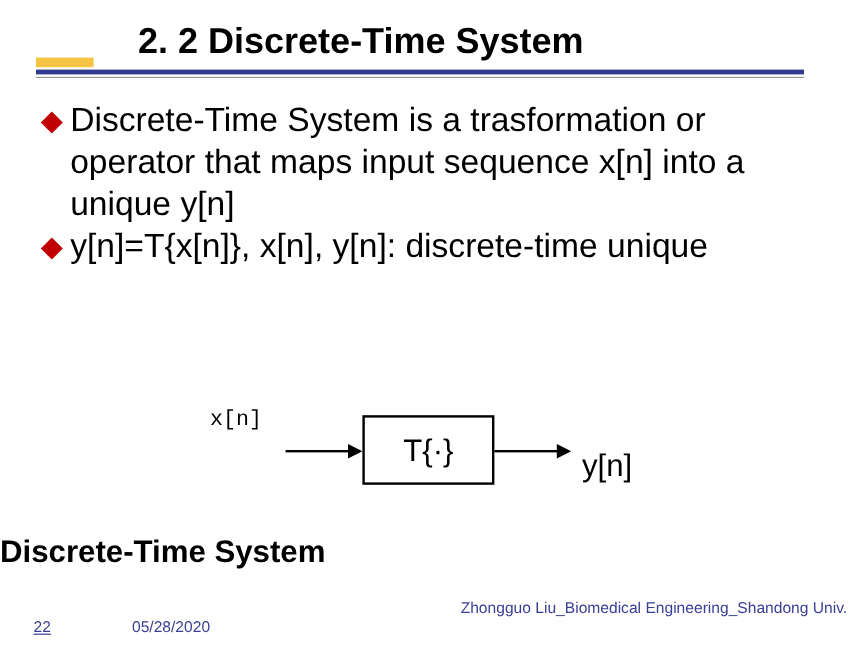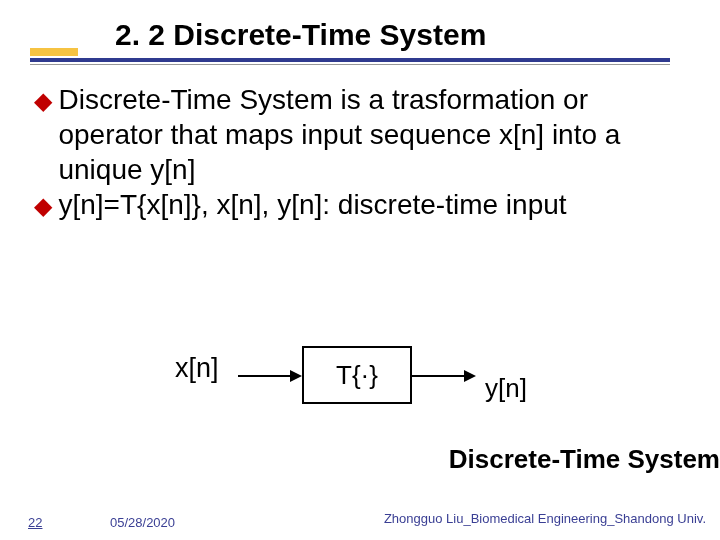--- a/index.html
+++ b/index.html
@@ -77,22 +77,23 @@
   .diagram {
     position: absolute;
     top: 330px;
     left: 130px;
     width: 460px;
     height: 90px;
   }
   .xn {
     position: absolute;
     left: 45px;
-    top: 23px;
-    font-size: 27px;
+    top: 10px;
+    font-size: 18px;
+    font-family: Liberation Mono, monospace;
   }
   .yn {
     position: absolute;
     left: 355px;
     top: 10px;
     font-size: 26px;
     margin-top: 33px;
   }
   .box {
     position: absolute;
@@ -131,55 +132,55 @@
     border-bottom: 6px solid transparent;
     border-left: 12px solid #000;
   }
   .arrow-in  { left: 108px; width: 64px; }
   .arrow-out { left: 282px; width: 64px; }
   .caption {
     position: absolute;
     top: 444px;
     left: 0;
     width: 720px;
-    text-align: right;
+    text-align: left;
     font-size: 26px;
     font-weight: bold;
     color: #000;
   }
   .footer {
     position: absolute;
     bottom: 10px;
     left: 0;
     width: 720px;
     font-size: 13px;
     color: #3a3f94;
   }
   .pagenum { position: absolute; left: 28px;  bottom: 0; text-decoration: underline; }
   .date    { position: absolute; left: 110px; bottom: 0; }
-  .author  { position: absolute; right: 14px; bottom: 4px; }
+  .author  { position: absolute; right: 14px; bottom: 16px; }
 </style>
 </head>
 <body>
 
 <div class="slide">
 
   <div class="title-accent"></div>
   <div class="title-text">2. 2 Discrete-Time System</div>
   <div class="title-rule-thick"></div>
   <div class="title-rule-thin"></div>
 
   <div class="body">
     <div class="bullet-row">
       <div class="bullet-mark">◆</div>
       <div class="bullet-text">Discrete-Time System is a trasformation or operator that maps input sequence x[n] into a unique y[n]</div>
     </div>
     <div class="bullet-row">
       <div class="bullet-mark">◆</div>
-      <div class="bullet-text">y[n]=T{x[n]}, x[n], y[n]: discrete-time input</div>
+      <div class="bullet-text">y[n]=T{x[n]}, x[n], y[n]: discrete-time unique</div>
     </div>
   </div>
 
   <div class="diagram">
     <div class="xn">x[n]</div>
     <div class="arrow arrow-in">
       <div class="arrow-line"></div>
       <div class="arrow-head"></div>
     </div>
     <div class="box">T{·}</div>

